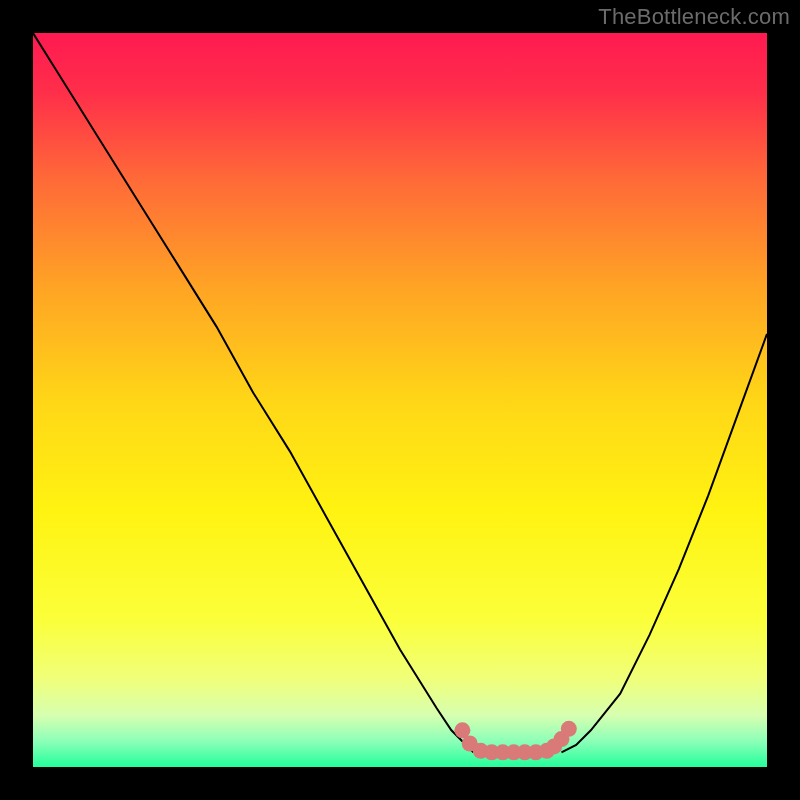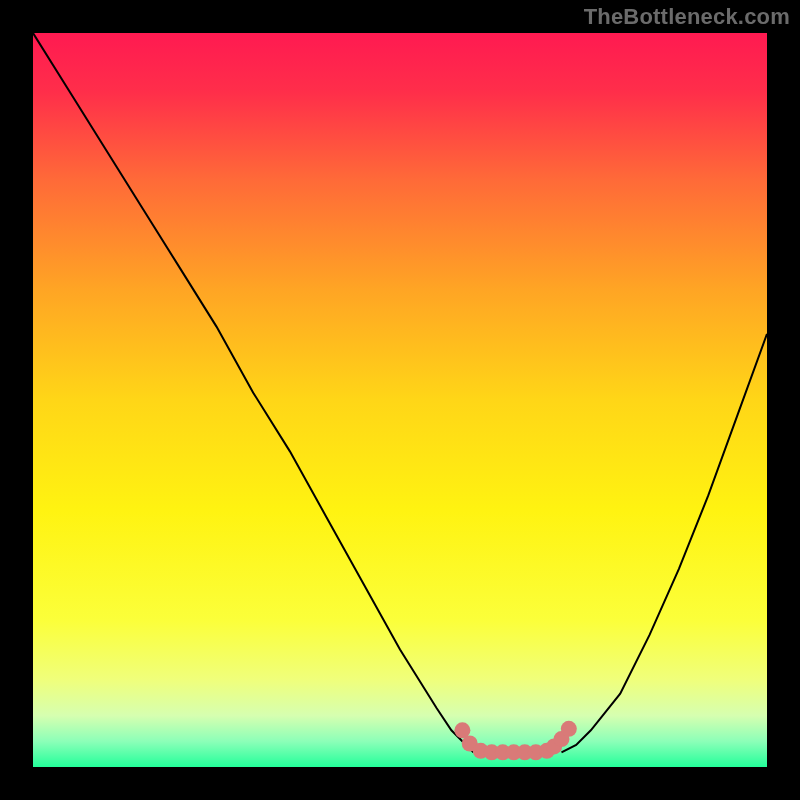--- a/index.html
+++ b/index.html
@@ -10,21 +10,21 @@
     position: relative;
     overflow: hidden;
     font-family: Arial, Helvetica, sans-serif;
   }
   .watermark {
     position: absolute;
     top: 4px;
     right: 10px;
     color: #6b6b6b;
     font-size: 22px;
-    font-weight: 700;
+    font-weight: 400;
     z-index: 10;
     letter-spacing: 0.2px;
   }
   .plot {
     position: absolute;
     left: 33px;
     top: 33px;
     width: 734px;
     height: 734px;
   }

